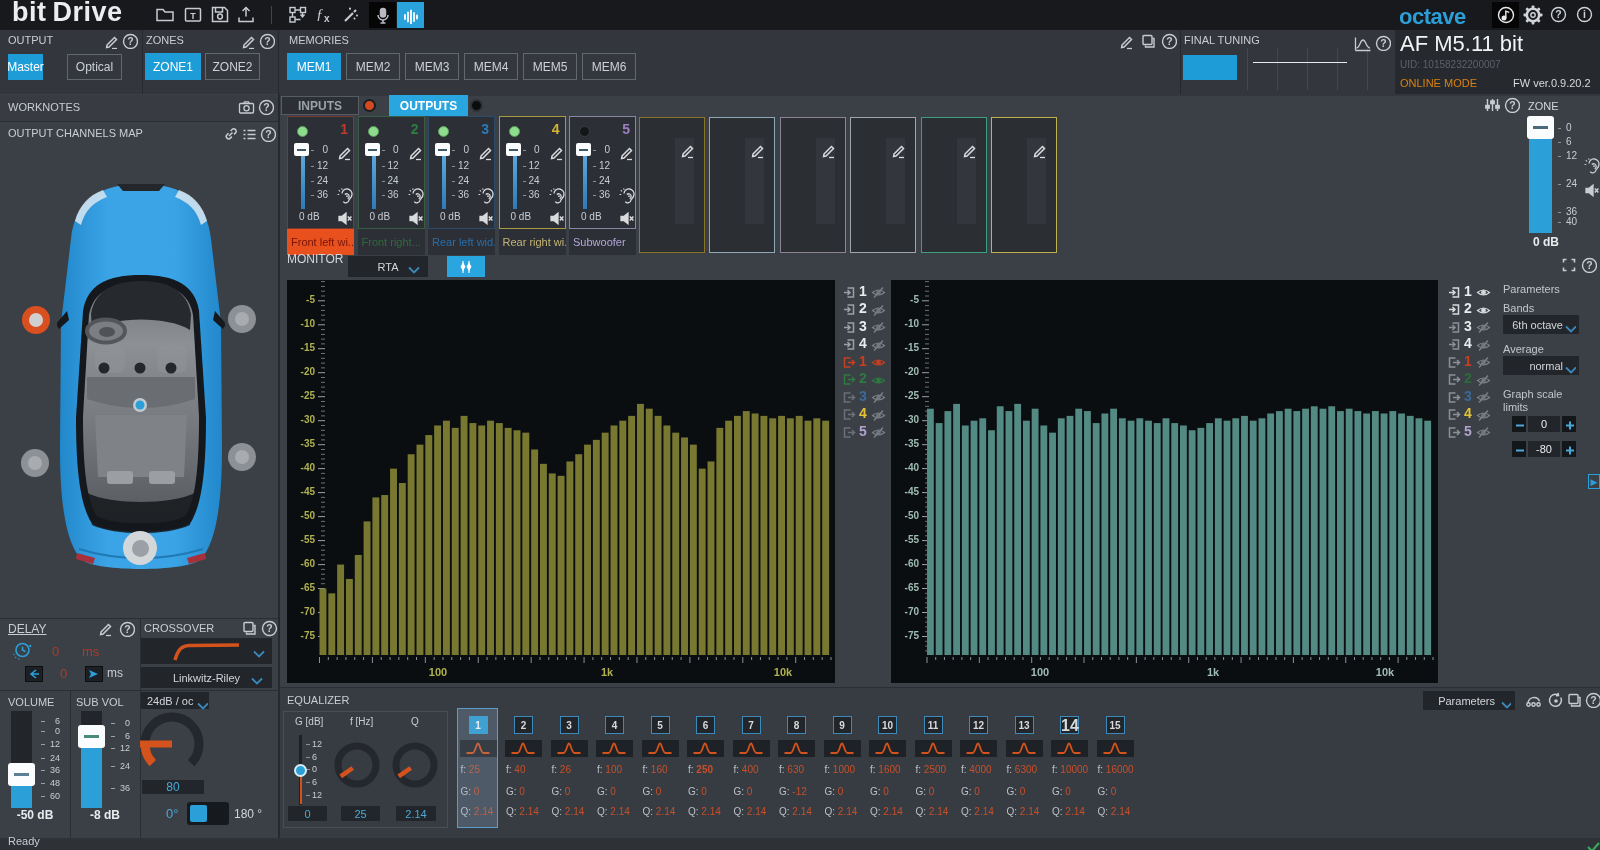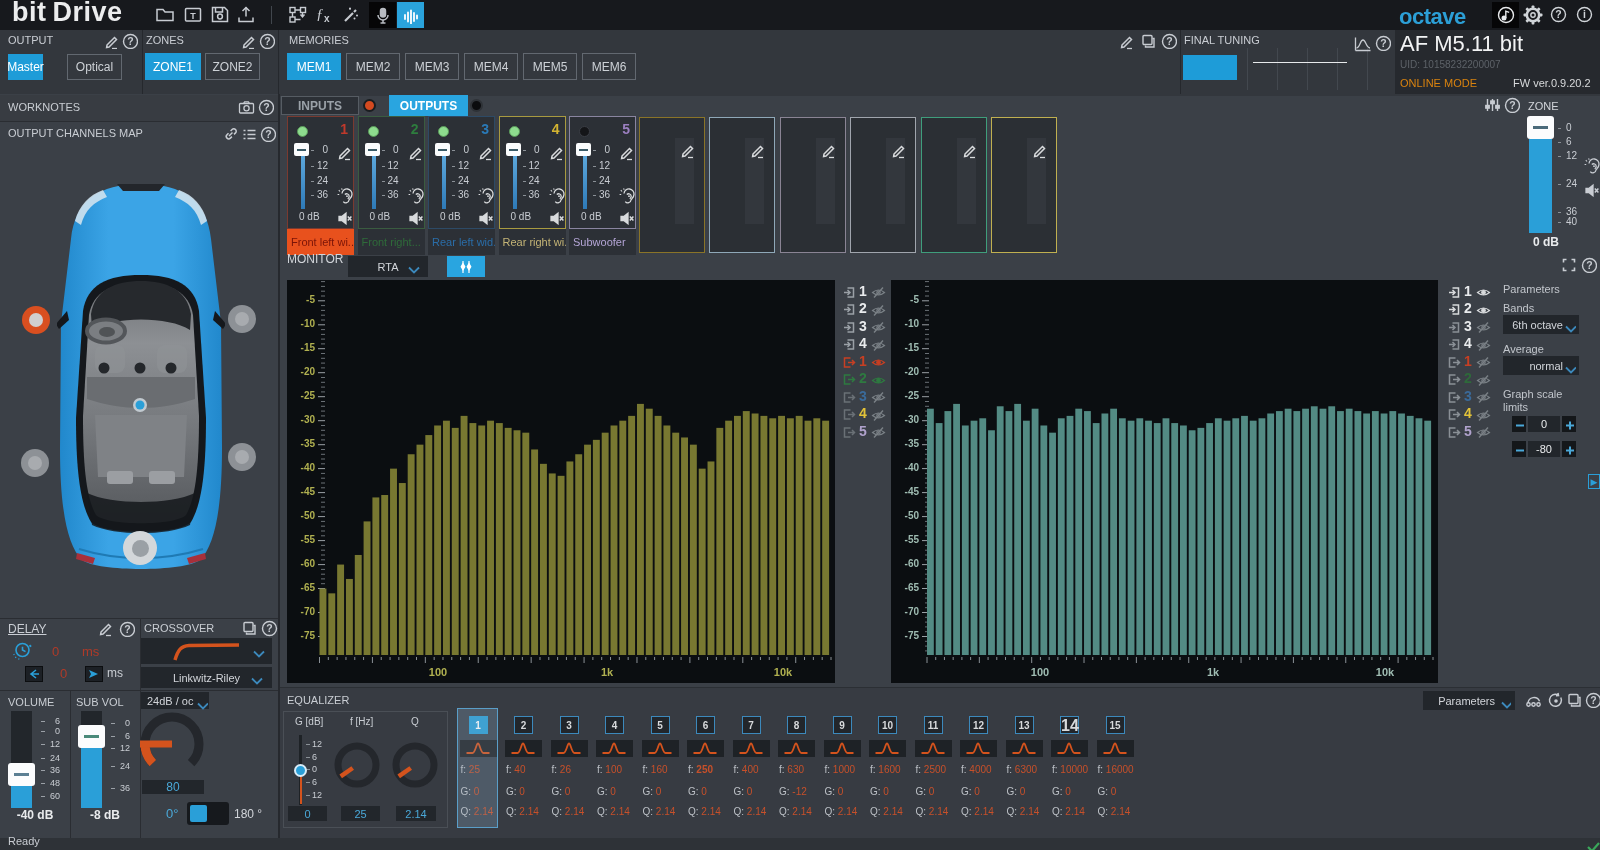--- a/index.html
+++ b/index.html
@@ -338,21 +338,21 @@
 <div style="position:absolute;left:46px;top:739px;white-space:nowrap;font-size:9px;color:#c9cdd3;width:14px;text-align:right;">12</div>
 <div style="position:absolute;left:41px;top:744px;width:4px;height:1px;background:#9aa0a6;"></div>
 <div style="position:absolute;left:46px;top:753px;white-space:nowrap;font-size:9px;color:#c9cdd3;width:14px;text-align:right;">24</div>
 <div style="position:absolute;left:41px;top:758px;width:4px;height:1px;background:#9aa0a6;"></div>
 <div style="position:absolute;left:46px;top:765px;white-space:nowrap;font-size:9px;color:#c9cdd3;width:14px;text-align:right;">36</div>
 <div style="position:absolute;left:41px;top:770px;width:4px;height:1px;background:#9aa0a6;"></div>
 <div style="position:absolute;left:46px;top:778px;white-space:nowrap;font-size:9px;color:#c9cdd3;width:14px;text-align:right;">48</div>
 <div style="position:absolute;left:41px;top:783px;width:4px;height:1px;background:#9aa0a6;"></div>
 <div style="position:absolute;left:46px;top:791px;white-space:nowrap;font-size:9px;color:#c9cdd3;width:14px;text-align:right;">60</div>
 <div style="position:absolute;left:41px;top:796px;width:4px;height:1px;background:#9aa0a6;"></div>
-<div style="position:absolute;left:0px;top:808px;white-space:nowrap;font-size:12px;font-weight:bold;color:#e9ebed;width:70px;text-align:center;">-40 dB</div>
+<div style="position:absolute;left:0px;top:808px;white-space:nowrap;font-size:12px;font-weight:bold;color:#e9ebed;width:70px;text-align:center;">-50 dB</div>
 <div style="position:absolute;left:76px;top:696px;white-space:nowrap;font-size:11px;color:#c9cdd3;">SUB VOL</div>
 <div style="position:absolute;left:81px;top:711px;width:21px;height:97px;background:#22262b;"></div>
 <div style="position:absolute;left:81px;top:748px;width:21px;height:60px;background:#2a9fd8;"></div>
 <div style="position:absolute;left:78px;top:725px;width:27px;height:23px;background:#fbfcfd;border-radius:3px;display:flex;align-items:center;justify-content:center;">
     <div style="width:15px;height:3px;background:#4a8a7a;"></div>
   </div>
 <div style="position:absolute;left:116px;top:718px;white-space:nowrap;font-size:9px;color:#c9cdd3;width:14px;text-align:right;">0</div>
 <div style="position:absolute;left:111px;top:723px;width:4px;height:1px;background:#9aa0a6;"></div>
 <div style="position:absolute;left:116px;top:731px;white-space:nowrap;font-size:9px;color:#c9cdd3;width:14px;text-align:right;">6</div>
 <div style="position:absolute;left:111px;top:736px;width:4px;height:1px;background:#9aa0a6;"></div>

